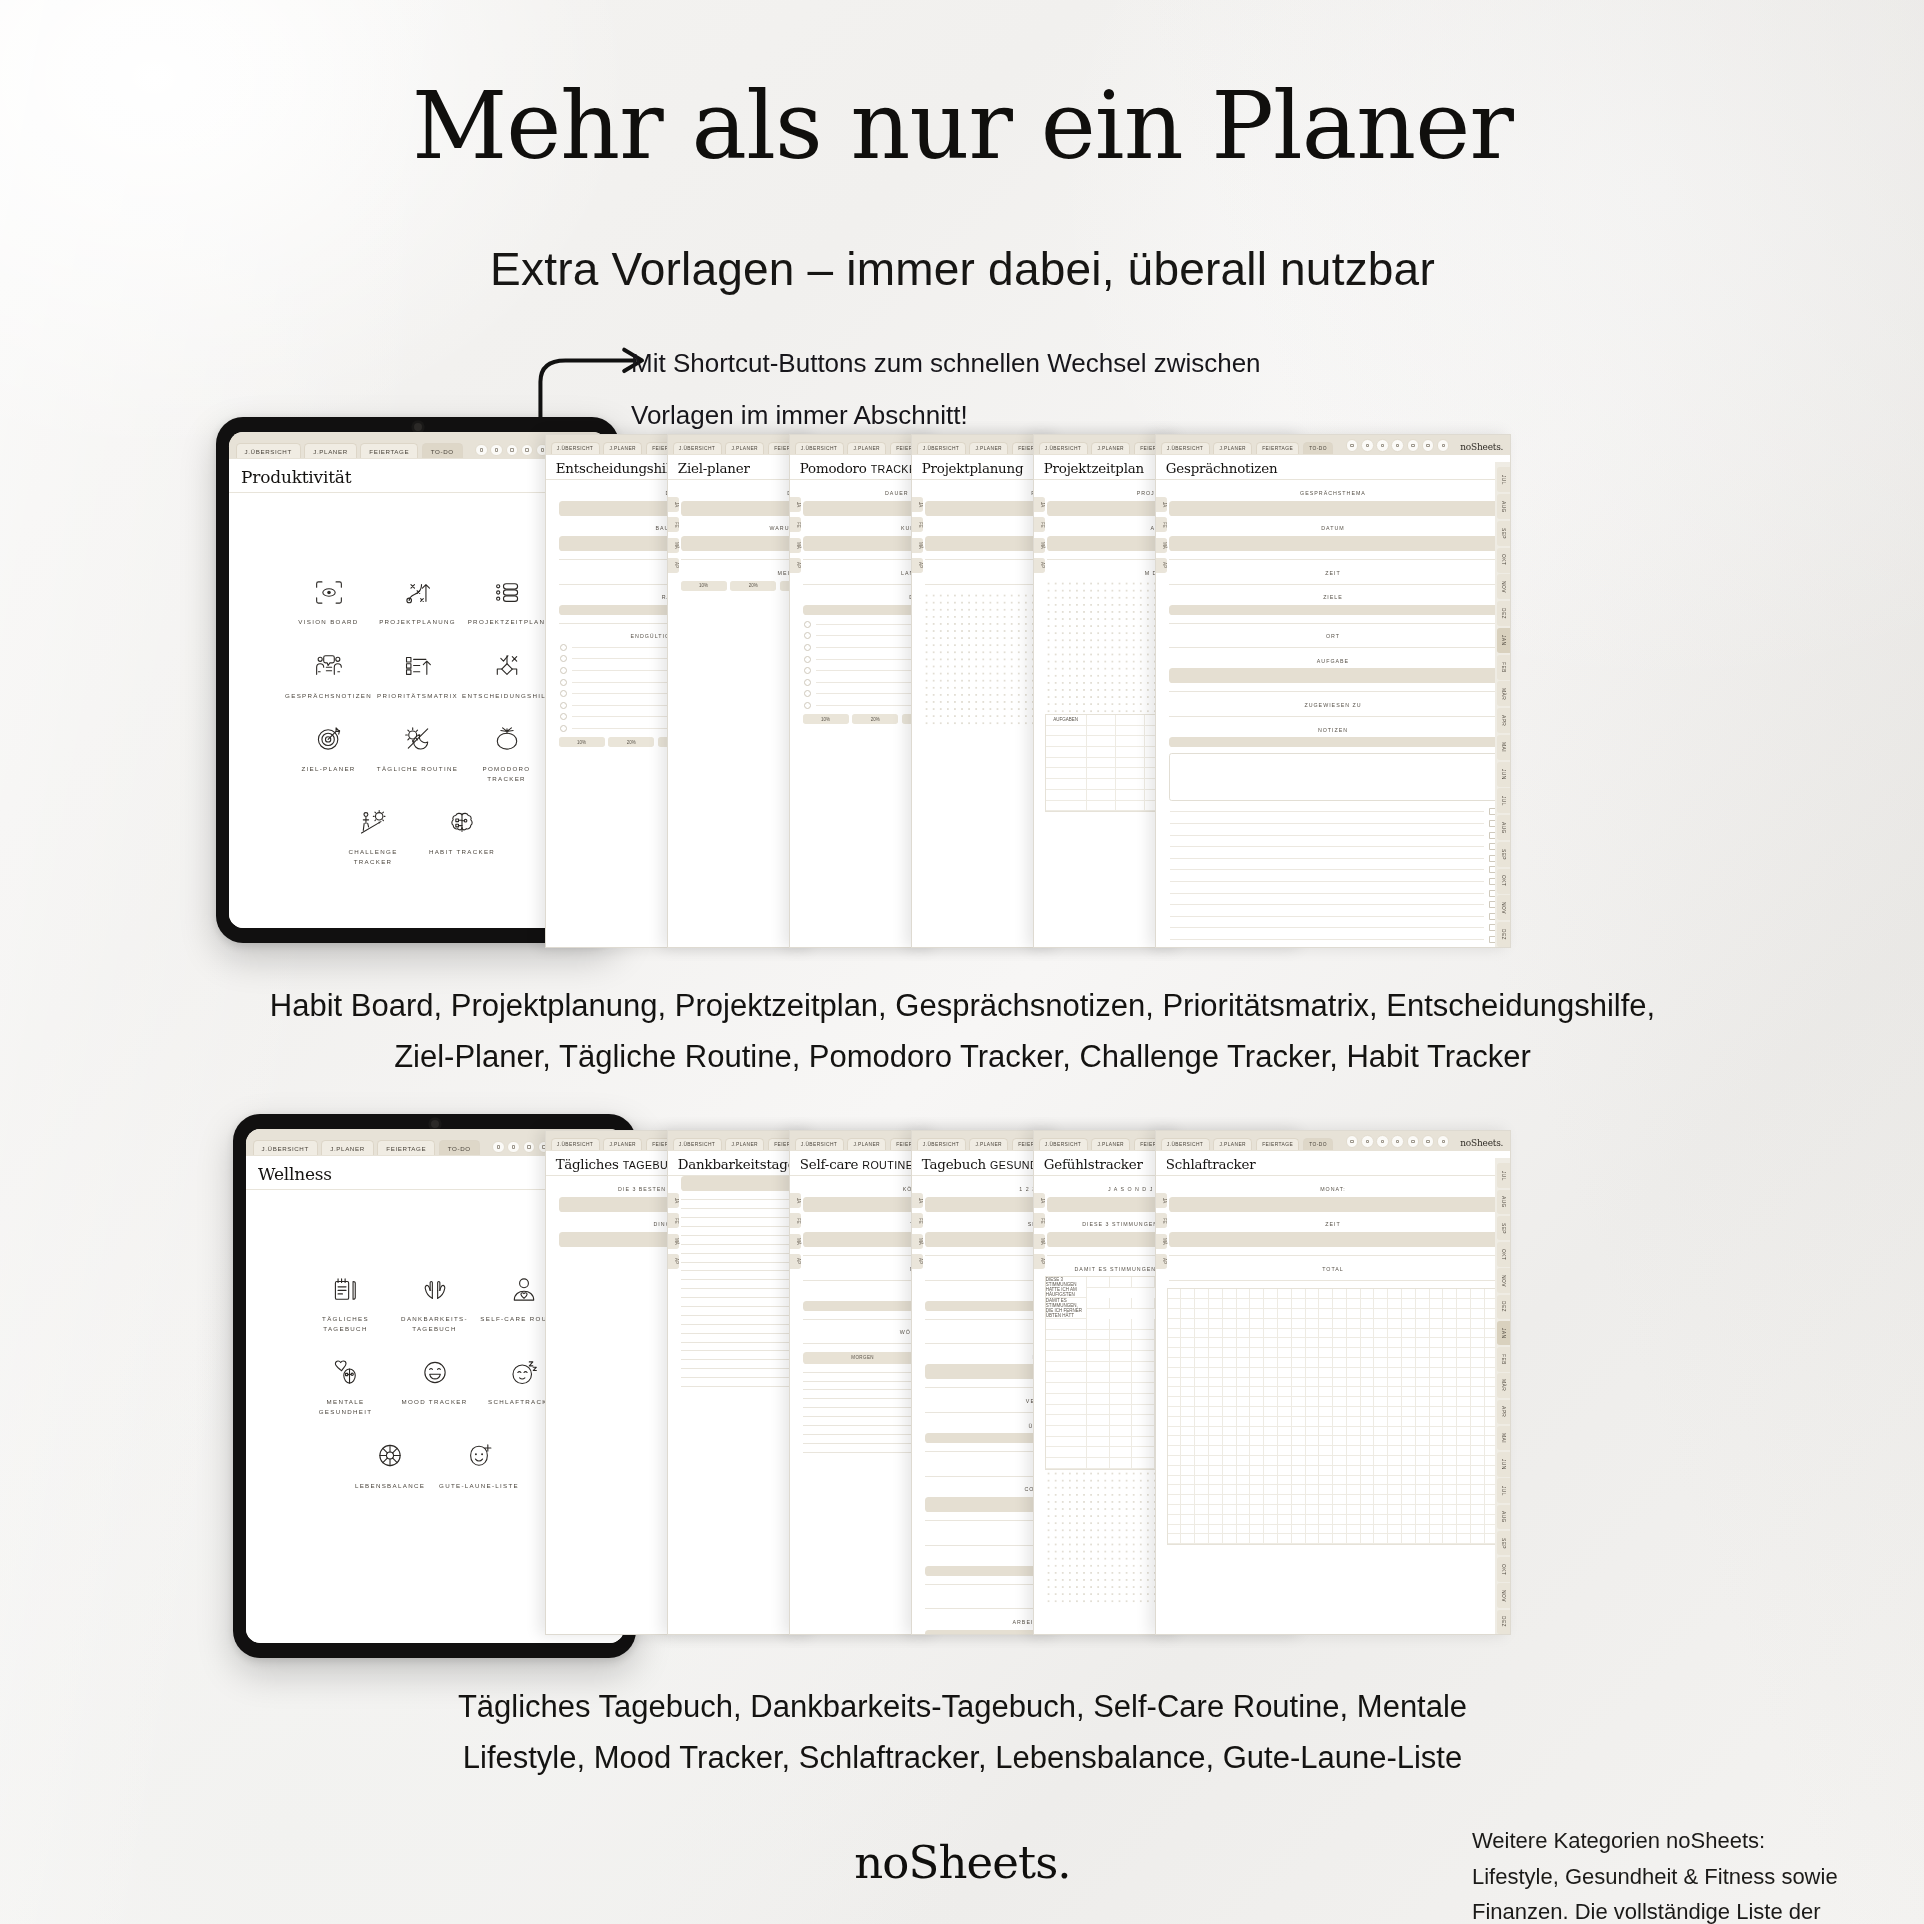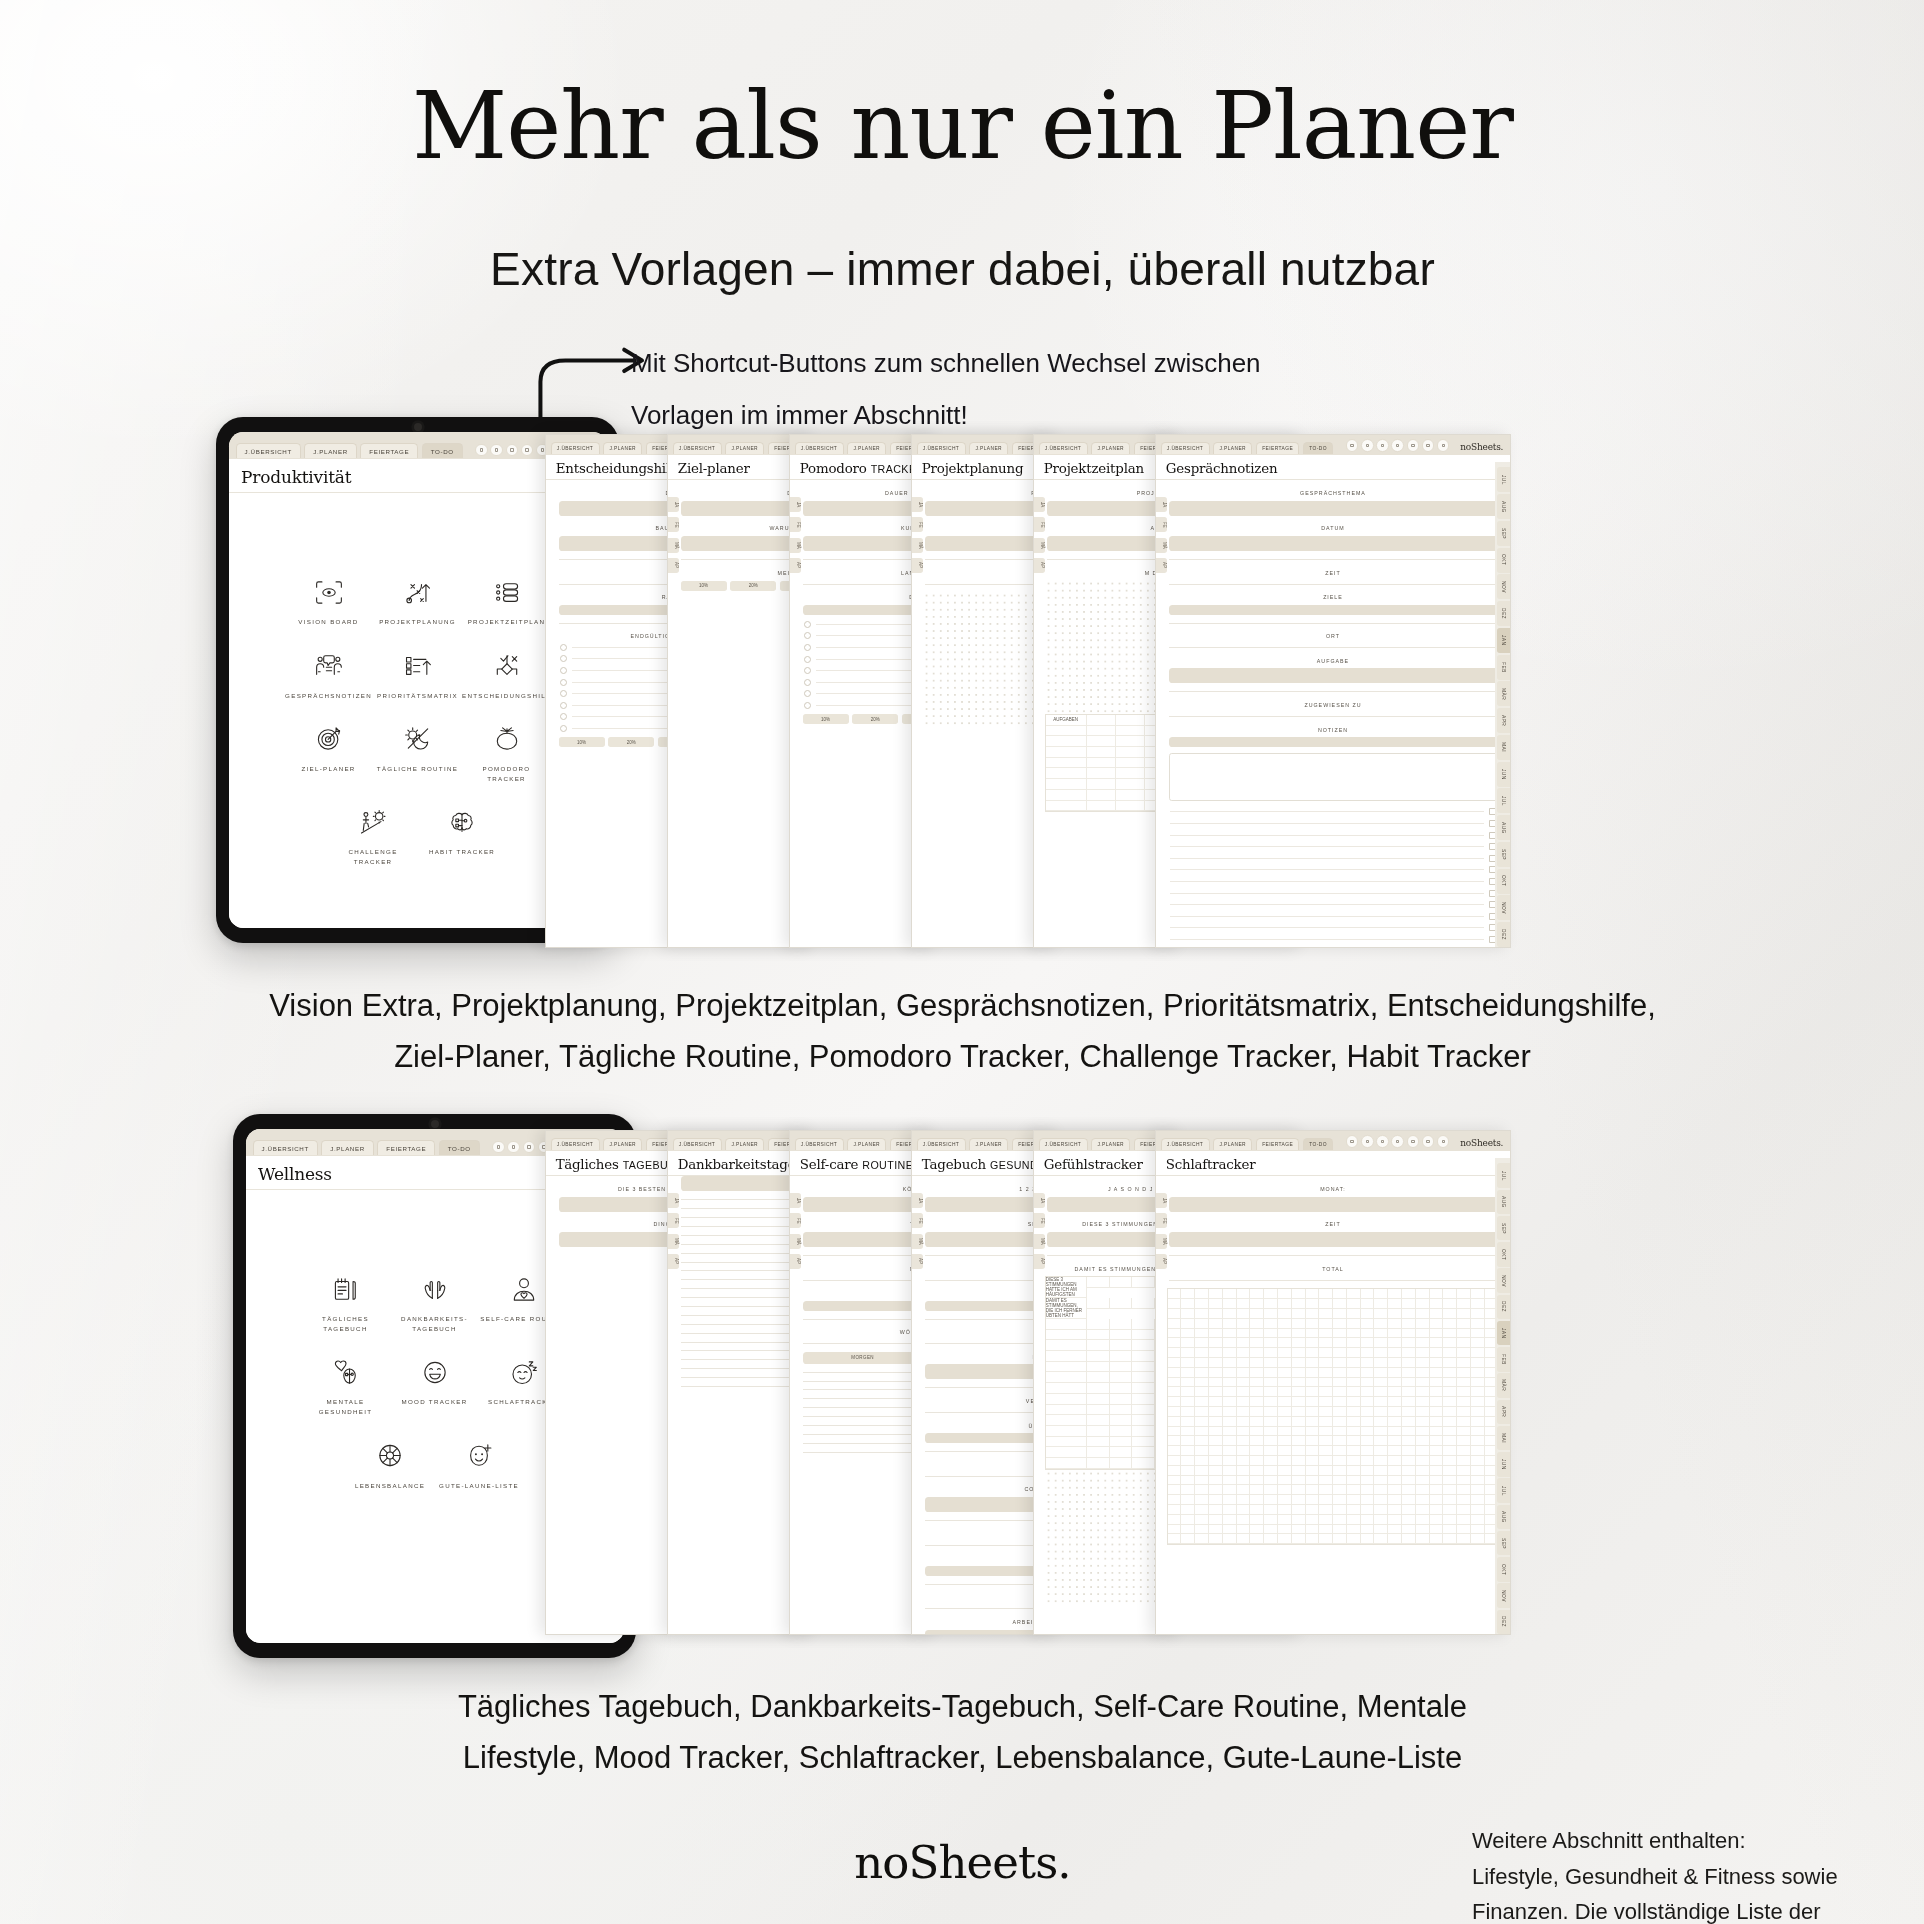--- a/index.html
+++ b/index.html
@@ -759,21 +759,21 @@
                         <path d="M19.5 13L17 13"></path>
                       </g>
                     </svg></span><div class="ilabel">HABIT TRACKER</div></div>
               </div>
           </div>
         </div>
       </div>
     </div>
 
     <div class="caption" style="top:980px;">
-      <div>Vision Extra, Projektplanung, Projektzeitplan, Gesprächsnotizen, Prioritätsmatrix, Entscheidungshilfe,</div>
+      <div>Habit Board, Projektplanung, Projektzeitplan, Gesprächsnotizen, Prioritätsmatrix, Entscheidungshilfe,</div>
       <div>Ziel-Planer, Tägliche Routine, Pomodoro Tracker, Challenge Tracker, Habit Tracker</div>
     </div>
   </div>
 
   <div>
 
     <div class="fan" id="fan2" style="left:545px; top:1130px;">
         <div class="fpage" style="left: 0px; width: 272px; height: 505px; z-index: 1;">
           <div class="tabbar">
             <div class="tab">J.ÜBERSICHT</div>
@@ -1976,19 +1976,19 @@
 
     <div class="caption" style="top:1681px;">
       <div>Tägliches Tagebuch, Dankbarkeits-Tagebuch, Self-Care Routine, Mentale</div>
       <div>Lifestyle, Mood Tracker, Schlaftracker, Lebensbalance, Gute-Laune-Liste</div>
     </div>
   </div>
 
   <div class="logo">noSheets.</div>
 
   <div class="note">
-    <div>Weitere Abschnitt enthalten:</div>
+    <div>Weitere Kategorien noSheets:</div>
     <div>Lifestyle, Gesundheit &amp; Fitness sowie</div>
     <div>Finanzen. Die vollständige Liste der</div>
 
   </div>
 </div>
 
 
 </body></html>

